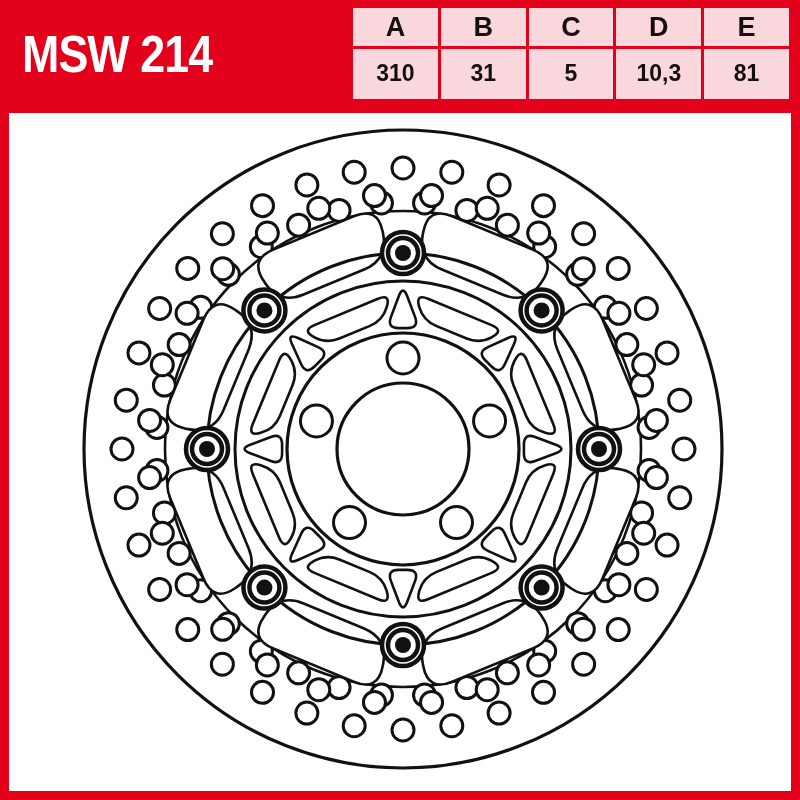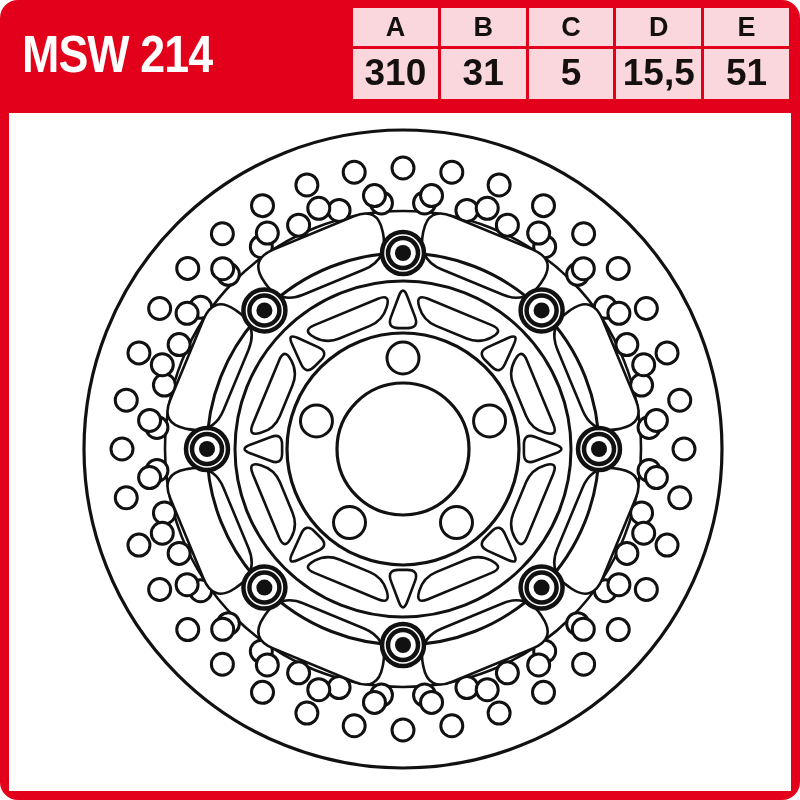--- a/index.html
+++ b/index.html
@@ -11,21 +11,20 @@
     font-family: "Liberation Sans", sans-serif;
   }
 
   #page {
     position: relative;
     width: 800px;
     height: 800px;
     background: #ffffff;
     overflow: hidden;
     box-sizing: border-box;
-    border-radius: 18px;
   }
 
   
   .header-band {
     position: absolute;
     left: 0;
     top: 0;
     width: 800px;
     height: 110px;
     background: #e2001a;
@@ -67,21 +66,21 @@
     border: 0;
   }
   .spec-table tr.head-row td {
     height: 38px;
     font-size: 27px;
     vertical-align: middle;
     line-height: 38px;
   }
   .spec-table tr.val-row td {
     height: 48px;
-    font-size: 37px;
+    font-size: 23px;
     vertical-align: middle;
     line-height: 48px;
     padding-bottom: 2px;
   }
   .spec-table tr.spacer td {
     height: 3px;
     background: #e2001a;
     padding: 0;
     line-height: 3px;
     font-size: 0;
@@ -134,22 +133,22 @@
         <td></td>
             <td></td>
             <td></td>
             <td></td>
             <td></td>
       </tr>
       <tr class="val-row">
         <td>310</td>
         <td>31</td>
         <td>5</td>
-        <td>15,5</td>
-        <td>51</td>
+        <td>10,3</td>
+        <td>81</td>
       </tr>
     </tbody>
       </table>
   </div>
 
   <div class="frame"></div>
 
   <div class="drawing-area">
     <svg id="disc-svg" width="800" height="800" viewBox="0 0 800 800">
         <circle cx="403" cy="449" r="319" fill="#ffffff" stroke="#111111" stroke-width="3.2"></circle>

